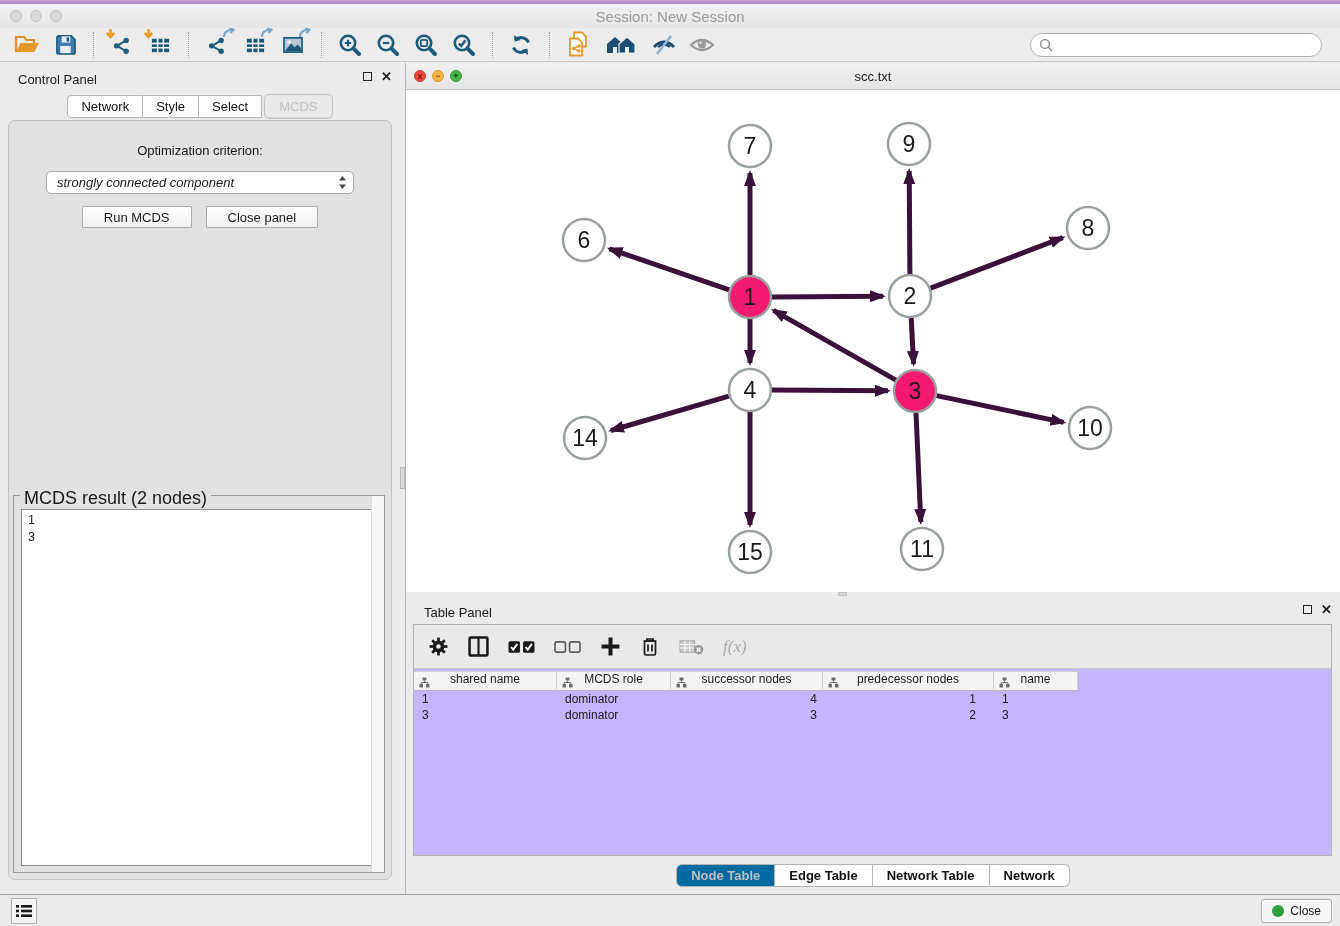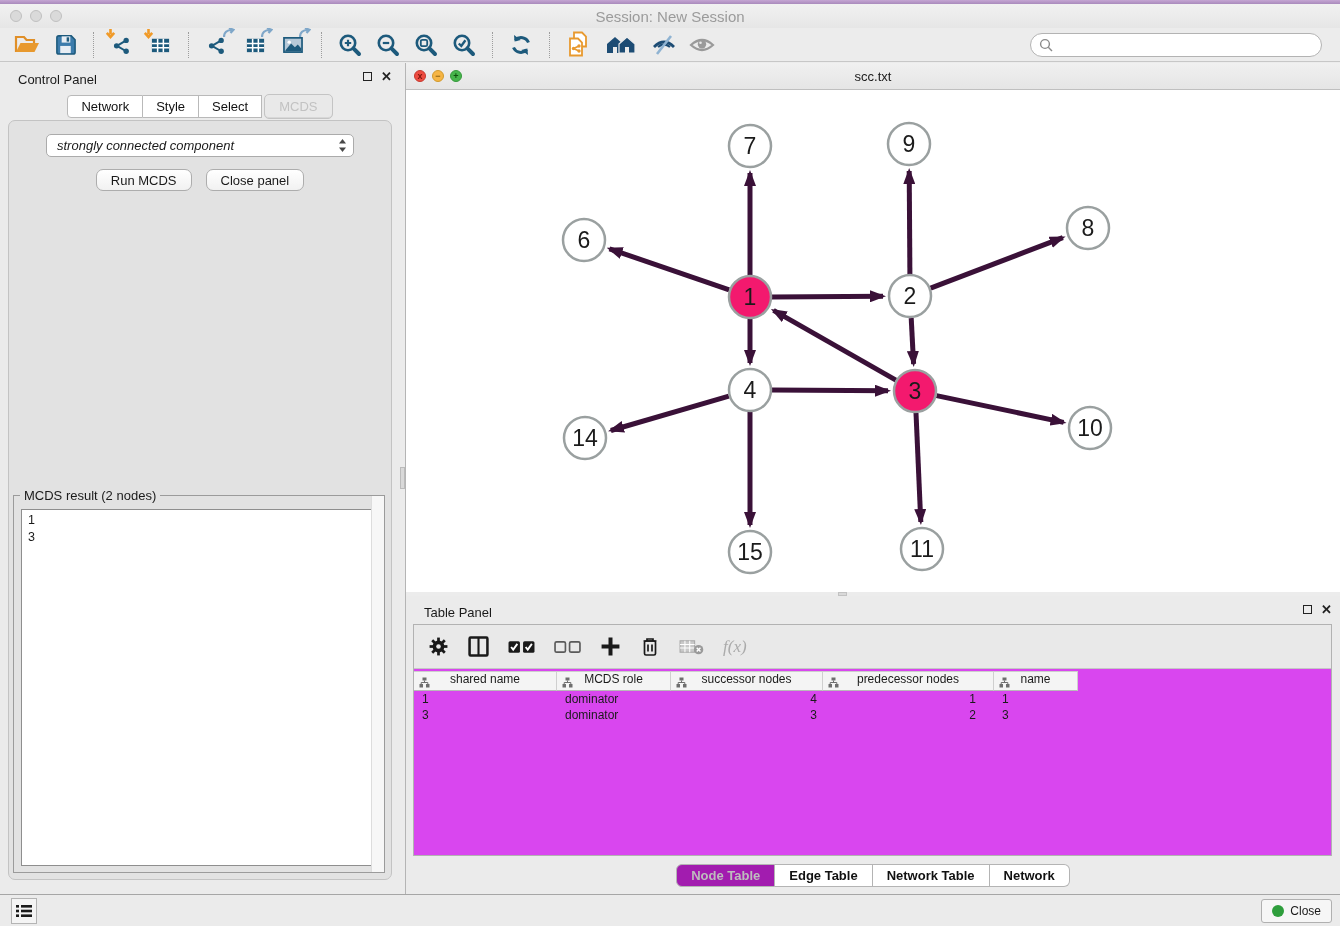--- a/index.html
+++ b/index.html
@@ -42,25 +42,25 @@
   .ctab.active { background:#e9e9e9; color:#c2c2c2; border:1px solid #c4c4c4; border-radius:5px;
     padding:4px 14px; margin-left:2px; position:relative; top:1px; box-shadow:0 -1px 0 #d8d8d8 inset; }
 
   .cp-content { position:absolute; left:8px; right:8px; top:57px; bottom:14px;
     background:#e2e2e2; border:1px solid #c3c3c3; border-radius:7px; }
   .opt-label { text-align:center; margin-top:22px; font-size:13px; }
   .criterion { width:308px; height:23px; margin:13px auto 0; background:#fff; border:1px solid #ababab;
     border-radius:5px; display:flex; align-items:center; padding:0 6px 0 10px; font-size:13px; }
   .criterion .val { flex:1;font-style:italic; }
   .btn-row { display:flex; justify-content:center; gap:14px; margin-top:12px; }
-  .btn { height:22px; padding:0 14px; background:linear-gradient(#ffffff,#f1f1f1);
-    border:1px solid #adadad; border-radius:7px; font-size:13px; display:flex; align-items:center; }
+  .btn { height:22px; padding:0 21px; background:linear-gradient(#ffffff,#f1f1f1);
+    border:1px solid #adadad; border-radius:1px; font-size:13px; display:flex; align-items:center; }
 
   .fieldset { position:absolute; left:4px; right:6px; top:374px; bottom:6px; border:1px solid #9b9b9b; }
-  .legend { position:absolute; top:-8px; left:6px; background:#e2e2e2; padding:0 4px; font-size:13px; }
+  .legend { position:absolute; top:-8px; left:6px; background:#e2e2e2; padding:0 4px; font-size:18px; }
   .result-area { position:absolute; left:7px; right:7px; top:13px; bottom:6px; background:#fff;
     border:1px solid #8e8e8e; font-size:12.5px; line-height:17px; padding:2px 6px; }
   .result-scroll { position:absolute; right:0; top:0; bottom:0; width:13px; background:#f7f7f7;
     border-left:1px solid #ddd; }
 
   
   .v-splitter { position:absolute; left:400px; top:63px; width:6px; height:831px; background:#ececec;
     border-right:1px solid #b5b5b5; }
   .v-handle { position:absolute; left:0; top:404px; width:5px; height:22px; background:#d9d9d9;
     border:1px solid #bbb; }
@@ -74,38 +74,38 @@
   .nw-dot { width:12px; height:12px; border-radius:50%; font-size:9px; line-height:11px; text-align:center; font-weight:bold; }
   .nw-red   { background:#ee4b40; border:1px solid #c43a30; color:#7c150d; }
   .nw-yel   { background:#f6b544; border:1px solid #d19a2e; color:#8a5f10; }
   .nw-grn   { background:#46b54b; border:1px solid #36993c; color:#10500f; }
   .nw-title { position:absolute; left:0; right:0; top:6px; text-align:center; font-size:13px; color:#1a1a1a; }
   .net-canvas { width:934px; height:502px; background:#fff; }
 
   
   .table-panel { position:absolute; left:406px; top:596px; width:934px; height:298px; background:#ebebeb; }
   .tp-header { position:relative; height:26px; }
-  .tp-box { position:absolute; left:7px; right:8px; top:28px; height:232px; background:#d946ef; border:1px solid #b2b2b2; }
+  .tp-box { position:absolute; left:7px; right:8px; top:28px; height:232px; background:#c4b5fd; border:1px solid #b2b2b2; }
   .tp-toolbar { height:44px; background:#e9e9e9; border-bottom:1px solid #c6c6c6; display:flex;
     align-items:center; gap:19px; padding-left:14px; }
   .fx { font-family:"Liberation Serif", serif; font-style:italic; font-size:17px; color:#ababab; }
   .thead { display:flex; margin-top:2px; }
   .thcell { height:20px; background:#f4f4f4; border-top:1px solid #cdcdcd; border-bottom:1px solid #b9b9b9;
     border-right:1px solid #cfcfcf; position:relative; font-size:12px; display:flex;
     align-items:flex-start; justify-content:center; }
   .thcell .sm-ic { position:absolute; left:5px; top:5px; }
   .trow { display:flex; height:16px; }
   .tcell { font-size:12px; line-height:16px; white-space:nowrap; overflow:hidden; }
 
   .tp-tabs { position:absolute; left:0; right:0; top:268px; display:flex; justify-content:center; }
   .btab { background:#fff; border:1px solid #b4b4b4; border-left:none; padding:3px 14px; font-size:13px;
     font-weight:bold; color:#111; }
   .btab:first-child { border-left:1px solid #b4b4b4; border-top-left-radius:6px; border-bottom-left-radius:6px; }
   .btab:last-child { border-top-right-radius:6px; border-bottom-right-radius:6px; }
-  .btab.active { background:#a21caf; color:#bdbdbd; }
+  .btab.active { background:#0369a1; color:#bdbdbd; }
 
   
   .statusbar { position:absolute; left:0; top:894px; width:1340px; height:32px; background:#ebebeb;
     border-top:1px solid #a6a6a6; }
   .status-left-btn { position:absolute; left:11px; top:3px; width:26px; height:26px; background:#f4f4f4;
     border:1px solid #b4b4b4; display:flex; align-items:center; justify-content:center; }
   .memory-btn { position:absolute; right:8px; top:4px; height:24px; padding:0 10px; background:#f6f6f6;
     border:1px solid #b0b0b0; border-radius:3px; display:flex; align-items:center; gap:6px; font-size:12px; }
   .mem-dot { width:12px; height:12px; border-radius:50%; background:#2e9e3c; }
 </style>
@@ -293,20 +293,21 @@
       <span class="close-ic">✕</span>
     </span>
   </div>
   <div class="ctabs">
       <div class="ctab">Network</div>
       <div class="ctab">Style</div>
       <div class="ctab">Select</div>
       <div class="ctab active">MCDS</div>
     </div>
   <div class="cp-content">
+    <div class="opt-label">Optimization criterion:</div>
     <div class="criterion">
       <span class="val">strongly connected component</span>
       <svg width="9" height="15" viewBox="0 0 9 15">
           <path d="M4.5 1 L8 5.5 H1 Z" fill="#474747"></path>
           <path d="M4.5 14 L1 9.5 H8 Z" fill="#474747"></path>
         </svg>
     </div>
     <div class="btn-row">
       <div class="btn">Run MCDS</div>
       <div class="btn">Close panel</div>

